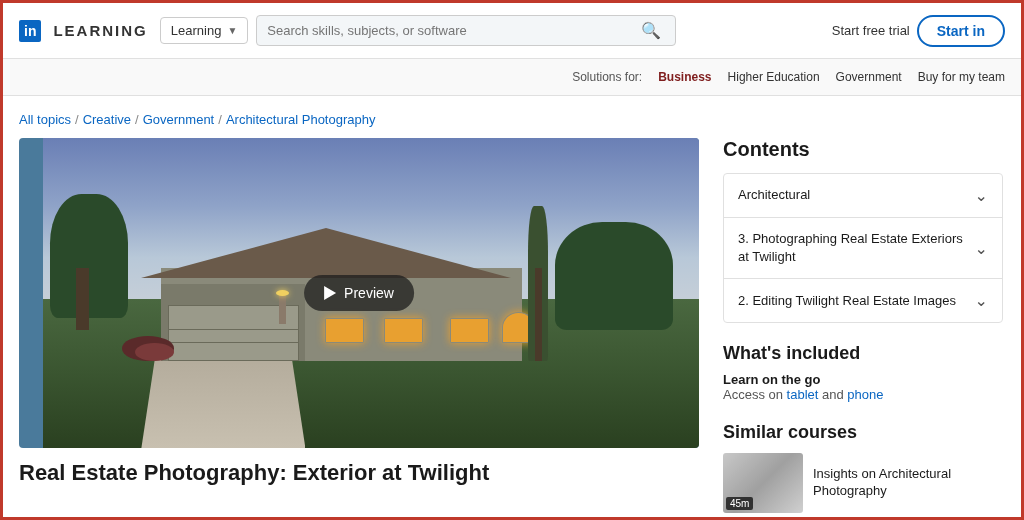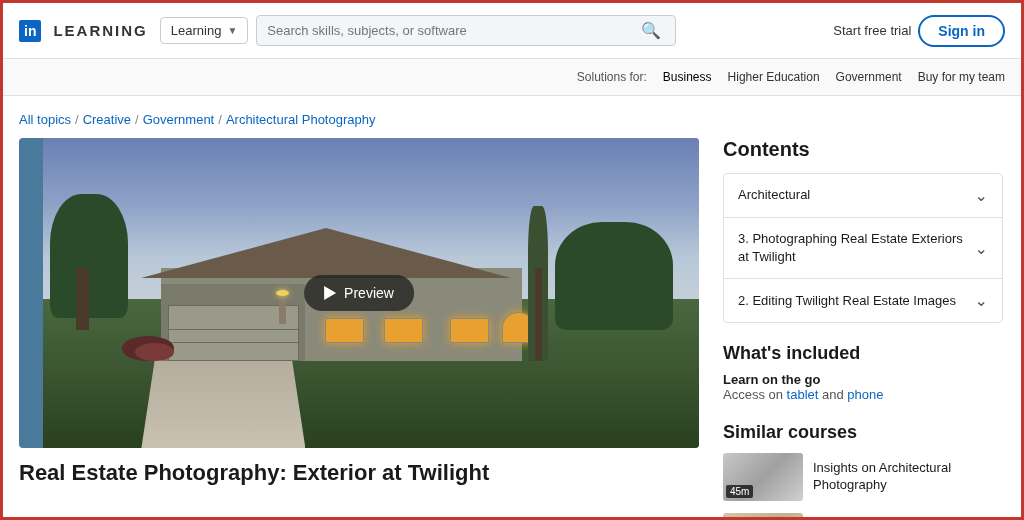--- a/index.html
+++ b/index.html
@@ -55,21 +55,21 @@
     .whats-included { margin-top: 20px; }
     .whats-included-title { font-size: 18px; font-weight: 600; color: #1a1a1a; margin-bottom: 8px; }
     .included-item { margin-bottom: 6px; }
     .included-label { font-size: 13px; font-weight: 600; color: #1a1a1a; }
     .included-detail { font-size: 13px; color: #555; }
     .included-detail a { color: #0a66c2; text-decoration: none; }
 
     .similar-courses { margin-top: 20px; }
     .similar-title { font-size: 18px; font-weight: 600; color: #1a1a1a; margin-bottom: 10px; }
     .similar-item { display: flex; align-items: center; gap: 10px; margin-bottom: 12px; cursor: pointer; }
-    .similar-thumb { width: 80px; height: 48px; border-radius: 3px; position: relative; overflow: hidden; flex-shrink: 0; }
+    .similar-thumb { width: 80px; height: 60px; border-radius: 3px; position: relative; overflow: hidden; flex-shrink: 0; }
     .thumb-bg-1 { background: linear-gradient(135deg, #c8c8c8 0%, #a0a0a0 50%, #d0d0d0 100%); width: 100%; height: 100%; }
     .thumb-bg-2 { background: linear-gradient(135deg, #d4c4a8 0%, #c0b090 50%, #e0d0b8 100%); width: 100%; height: 100%; }
     .thumb-duration { position: absolute; bottom: 3px; left: 3px; background: rgba(0,0,0,0.7); color: #fff; font-size: 10px; padding: 1px 4px; border-radius: 2px; }
     .similar-info { flex: 1; }
     .similar-name { font-size: 13px; color: #1a1a1a; font-weight: 500; line-height: 1.3; }
   </style>
 </head>
 <body>
 
 <header style="display:flex;align-items:center;padding:0 16px;height:56px;background:#fff;border-bottom:1px solid #e0e0e0;">
@@ -80,27 +80,27 @@
   <div class="search-dropdown">
     <span>Learning</span>
     <span class="arrow">▼</span>
   </div>
   <div class="search-bar">
     <input type="text" placeholder="Search skills, subjects, or software" style="">
     <button class="search-icon-btn">🔍</button>
   </div>
   <div class="header-right">
     <span class="start-free">Start free trial</span>
-    <button class="sign-in-btn">Sign in</button>
+    <button class="sign-in-btn">Start in</button>
   </div>
 </header>
 
 <div style="background:#f9f9f9;border-bottom:1px solid #e0e0e0;padding:7px 16px;display:flex;align-items:center;justify-content:flex-end;gap:16px;font-size:12px;height:37px;">
   <span style="color:#555;">Solutions for:</span>
-  <a style="color:#000000;text-decoration:none;font-weight:400;cursor:pointer;">Business</a>
+  <a style="color:#7f1d1d;text-decoration:none;font-weight:700;cursor:pointer;">Business</a>
   <a style="color:#333;text-decoration:none;font-weight:500;cursor:pointer;">Higher Education</a>
   <a style="color:#333;text-decoration:none;font-weight:500;cursor:pointer;">Government</a>
   <a style="color:#333;text-decoration:none;font-weight:500;cursor:pointer;">Buy for my team</a>
 </div>
 
 <div style="padding:10px 16px 6px;font-size:13px;display:flex;align-items:center;gap:4px;height:42px;">
   <a style="color:#0a66c2;text-decoration:none;cursor:pointer;">All topics</a>
   <span style="color:#888;">/</span>
   <a style="color:#0a66c2;text-decoration:none;cursor:pointer;">Creative</a>
   <span style="color:#888;">/</span>

